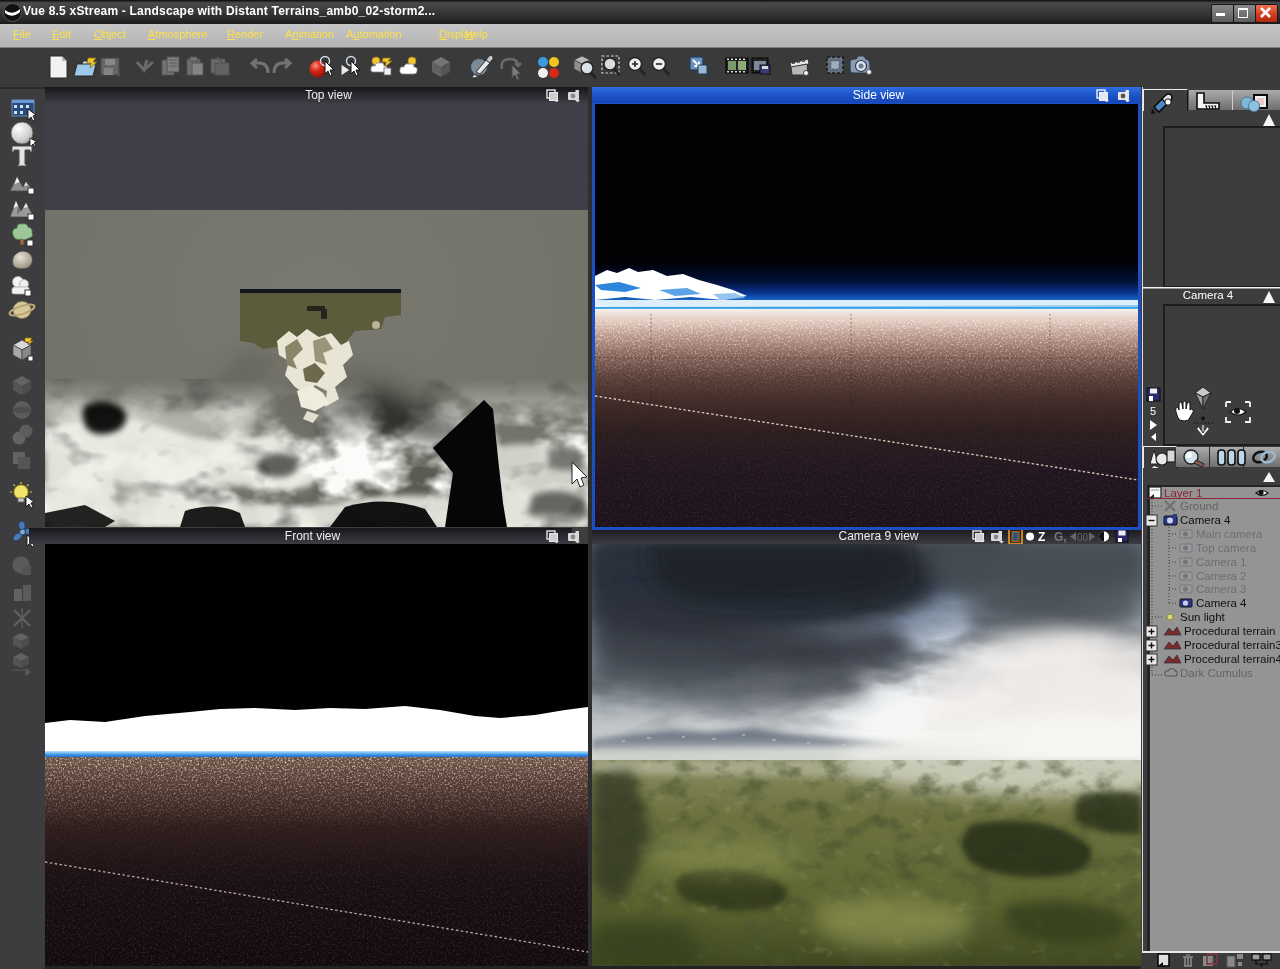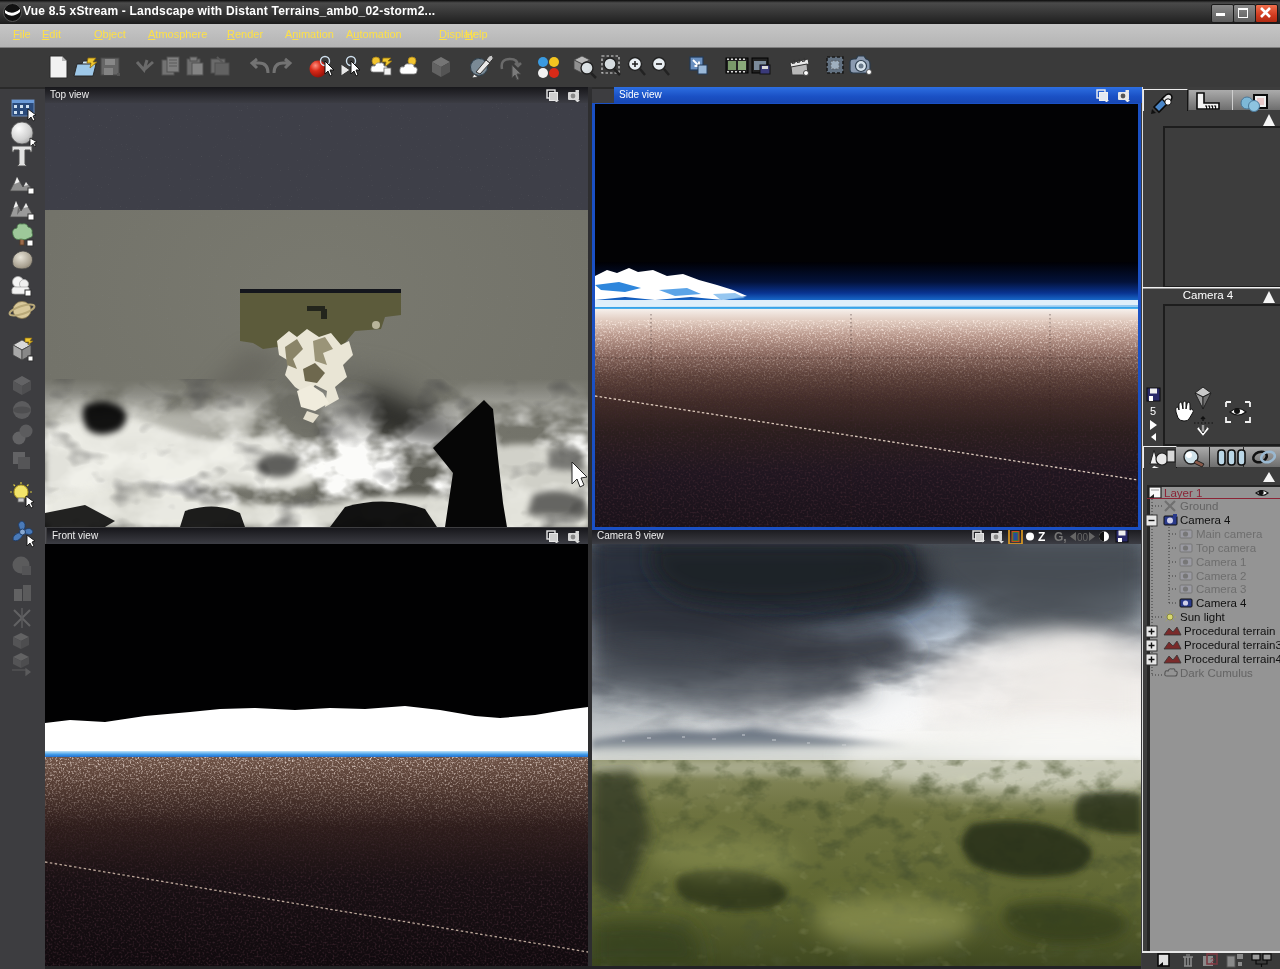--- a/index.html
+++ b/index.html
@@ -16,22 +16,22 @@
     background:linear-gradient(#c6c6c6,#b4b4b4);border-bottom:1px solid #7e7e7e;}
   .menuitem{top:28px;color:#fde047;font-size:11px;}
   .menuitem u{text-decoration:underline;}
   
   #toolbar{left:0;top:48px;width:1280px;height:39px;background:#3a3a3a;}
   #tbshadow{left:0;top:87px;width:1280px;height:2px;background:#2a2a2a;}
   
   #leftbar{left:0;top:89px;width:45px;height:880px;background:#3d3d40;border-right:1px solid #505055;}
   
   .vptitle{height:16px;background:linear-gradient(#17171b,#26262b 40%,#3c3d44);color:#eee;
-     font-size:10px;line-height:16px;padding-left:5px;box-sizing:border-box;}
-  .vptitle.active{background:linear-gradient(#2d6fe2,#1a50c4 60%,#1747b4);color:#fff;margin-left:22px;}
+     font-size:12px;line-height:16px;padding-left:24px;box-sizing:border-box;text-align:center;}
+  .vptitle.active{background:linear-gradient(#2d6fe2,#1a50c4 60%,#1747b4);color:#fff;}
   #gapcol{left:588px;top:87px;width:4px;height:882px;background:#2e2e30;}
   
   #rpanel{left:1142px;top:87px;width:138px;height:882px;background:#3d3d3d;border-left:1px solid #ddd;}
 </style>
 </head>
 <body>
 <div id="app">
 
   <div class="abs" id="titlebar"></div>
   <div class="abs" id="titletxt">Vue 8.5 xStream - Landscape with Distant Terrains_amb0_02-storm2...</div>
@@ -43,21 +43,21 @@
   <div class="abs" style="left:1216px;top:13px;width:9px;height:3px;background:#fff"></div>
   <div class="abs winbtn" style="left:1233px;background:linear-gradient(#8a8a8a,#5c5c5c)"></div>
   <div class="abs" style="left:1238px;top:8px;width:8px;height:7px;border:1px solid #fff;border-top-width:2px"></div>
   <div class="abs winbtn" style="left:1255px;background:linear-gradient(#f0704d,#d03a1f 60%,#b02a12)"></div>
   <svg class="abs" style="left:1255px;top:4px" width="21" height="17" viewBox="0 0 21 17">
       <path d="M6 4 L15 13 M15 4 L6 13" stroke="#fff" stroke-width="2.6"></path>
     </svg>
 
   <div class="abs" id="menubar"></div>
   <div class="abs menuitem" style="left:13px"><u>F</u>ile</div>
-  <div class="abs menuitem" style="left:42px"><u>E</u>dit</div>
+  <div class="abs menuitem" style="left:52px"><u>E</u>dit</div>
   <div class="abs menuitem" style="left:94px"><u>O</u>bject</div>
   <div class="abs menuitem" style="left:148px"><u>A</u>tmosphere</div>
   <div class="abs menuitem" style="left:227px"><u>R</u>ender</div>
   <div class="abs menuitem" style="left:285px">A<u>n</u>imation</div>
   <div class="abs menuitem" style="left:346px">A<u>u</u>tomation</div>
   <div class="abs menuitem" style="left:439px"><u>D</u>isplay</div>
   <div class="abs menuitem" style="left:465px"><u>H</u>elp</div>
 
   <div class="abs" id="toolbar"></div>
   <div class="abs" id="tbshadow"></div>
@@ -393,21 +393,21 @@
           <path d="M1 5 L9 1 L17 5 L9 9 Z" fill="#999"></path>
           <path d="M1 5 L9 9 L9 16 L1 12 Z" fill="#777"></path>
           <path d="M17 5 L9 9 L9 16 L17 12 Z" fill="#666"></path>
           <path d="M0 18 L14 18 M18 20 L14 17 L14 23 Z" stroke="#888" stroke-width="1.2" fill="#888"></path>
         </g>
     </g>
   </svg>
 
   <div class="abs vptitle" style="left:45px;top:87px;width:543px">Top view</div>
   <div class="abs vptitle active" style="left:592px;top:87px;width:549px">Side view</div>
-  <div class="abs vptitle" style="left:47px;top:528px;width:543px">Front view</div>
+  <div class="abs vptitle" style="left:29px;top:528px;width:543px">Front view</div>
   <div class="abs vptitle" style="left:592px;top:528px;width:549px">Camera 9 view</div>
   <div class="abs" id="gapcol"></div>
   <svg class="abs" style="left:546px;top:89px" width="36" height="13" viewBox="0 0 36 13">
     <rect x="1" y="1" width="8" height="8" fill="none" stroke="#e8e8e8" stroke-width="1.4"></rect>
       <rect x="3.5" y="3.5" width="8" height="8" fill="#cfcfcf" stroke="#e8e8e8" stroke-width="1"></rect>
       <path d="M8 11 l5 0 -2.5 2.5 Z" fill="#ddd"></path>
     <g transform="translate(22,0)">
         <rect x="0" y="3" width="11" height="8" rx="1" fill="#d8d8d8"></rect>
         <circle cx="5" cy="7" r="2.4" fill="#888"></circle>
         <rect x="7.5" y="1" width="3.5" height="2.5" fill="#d8d8d8"></rect>

